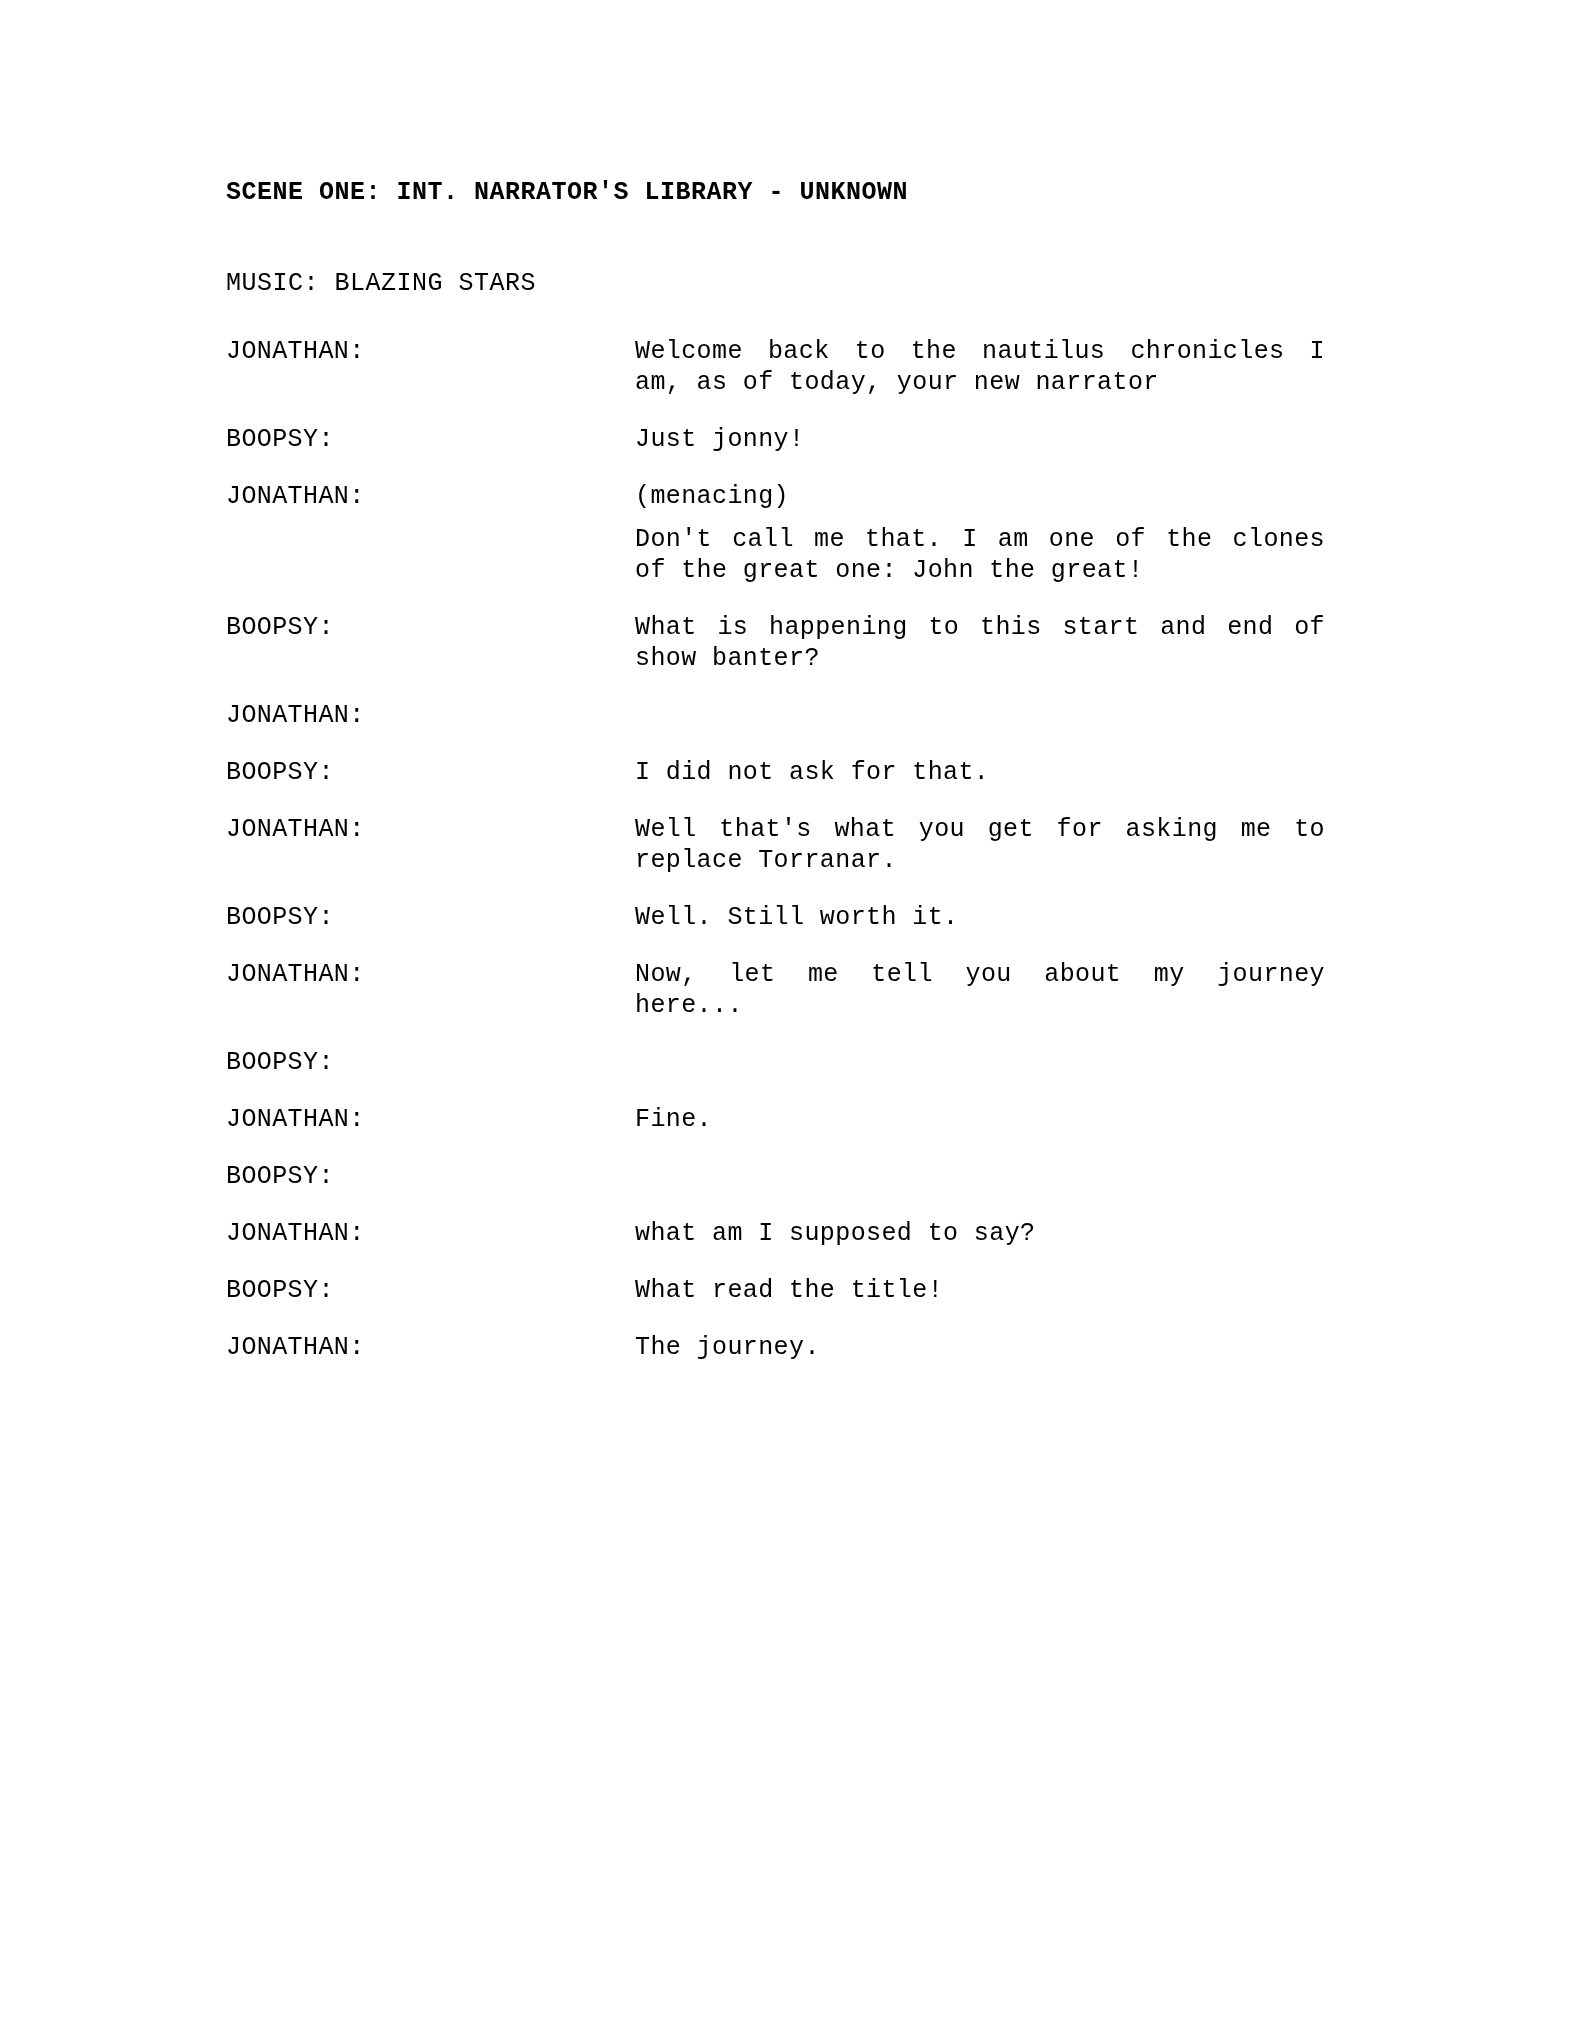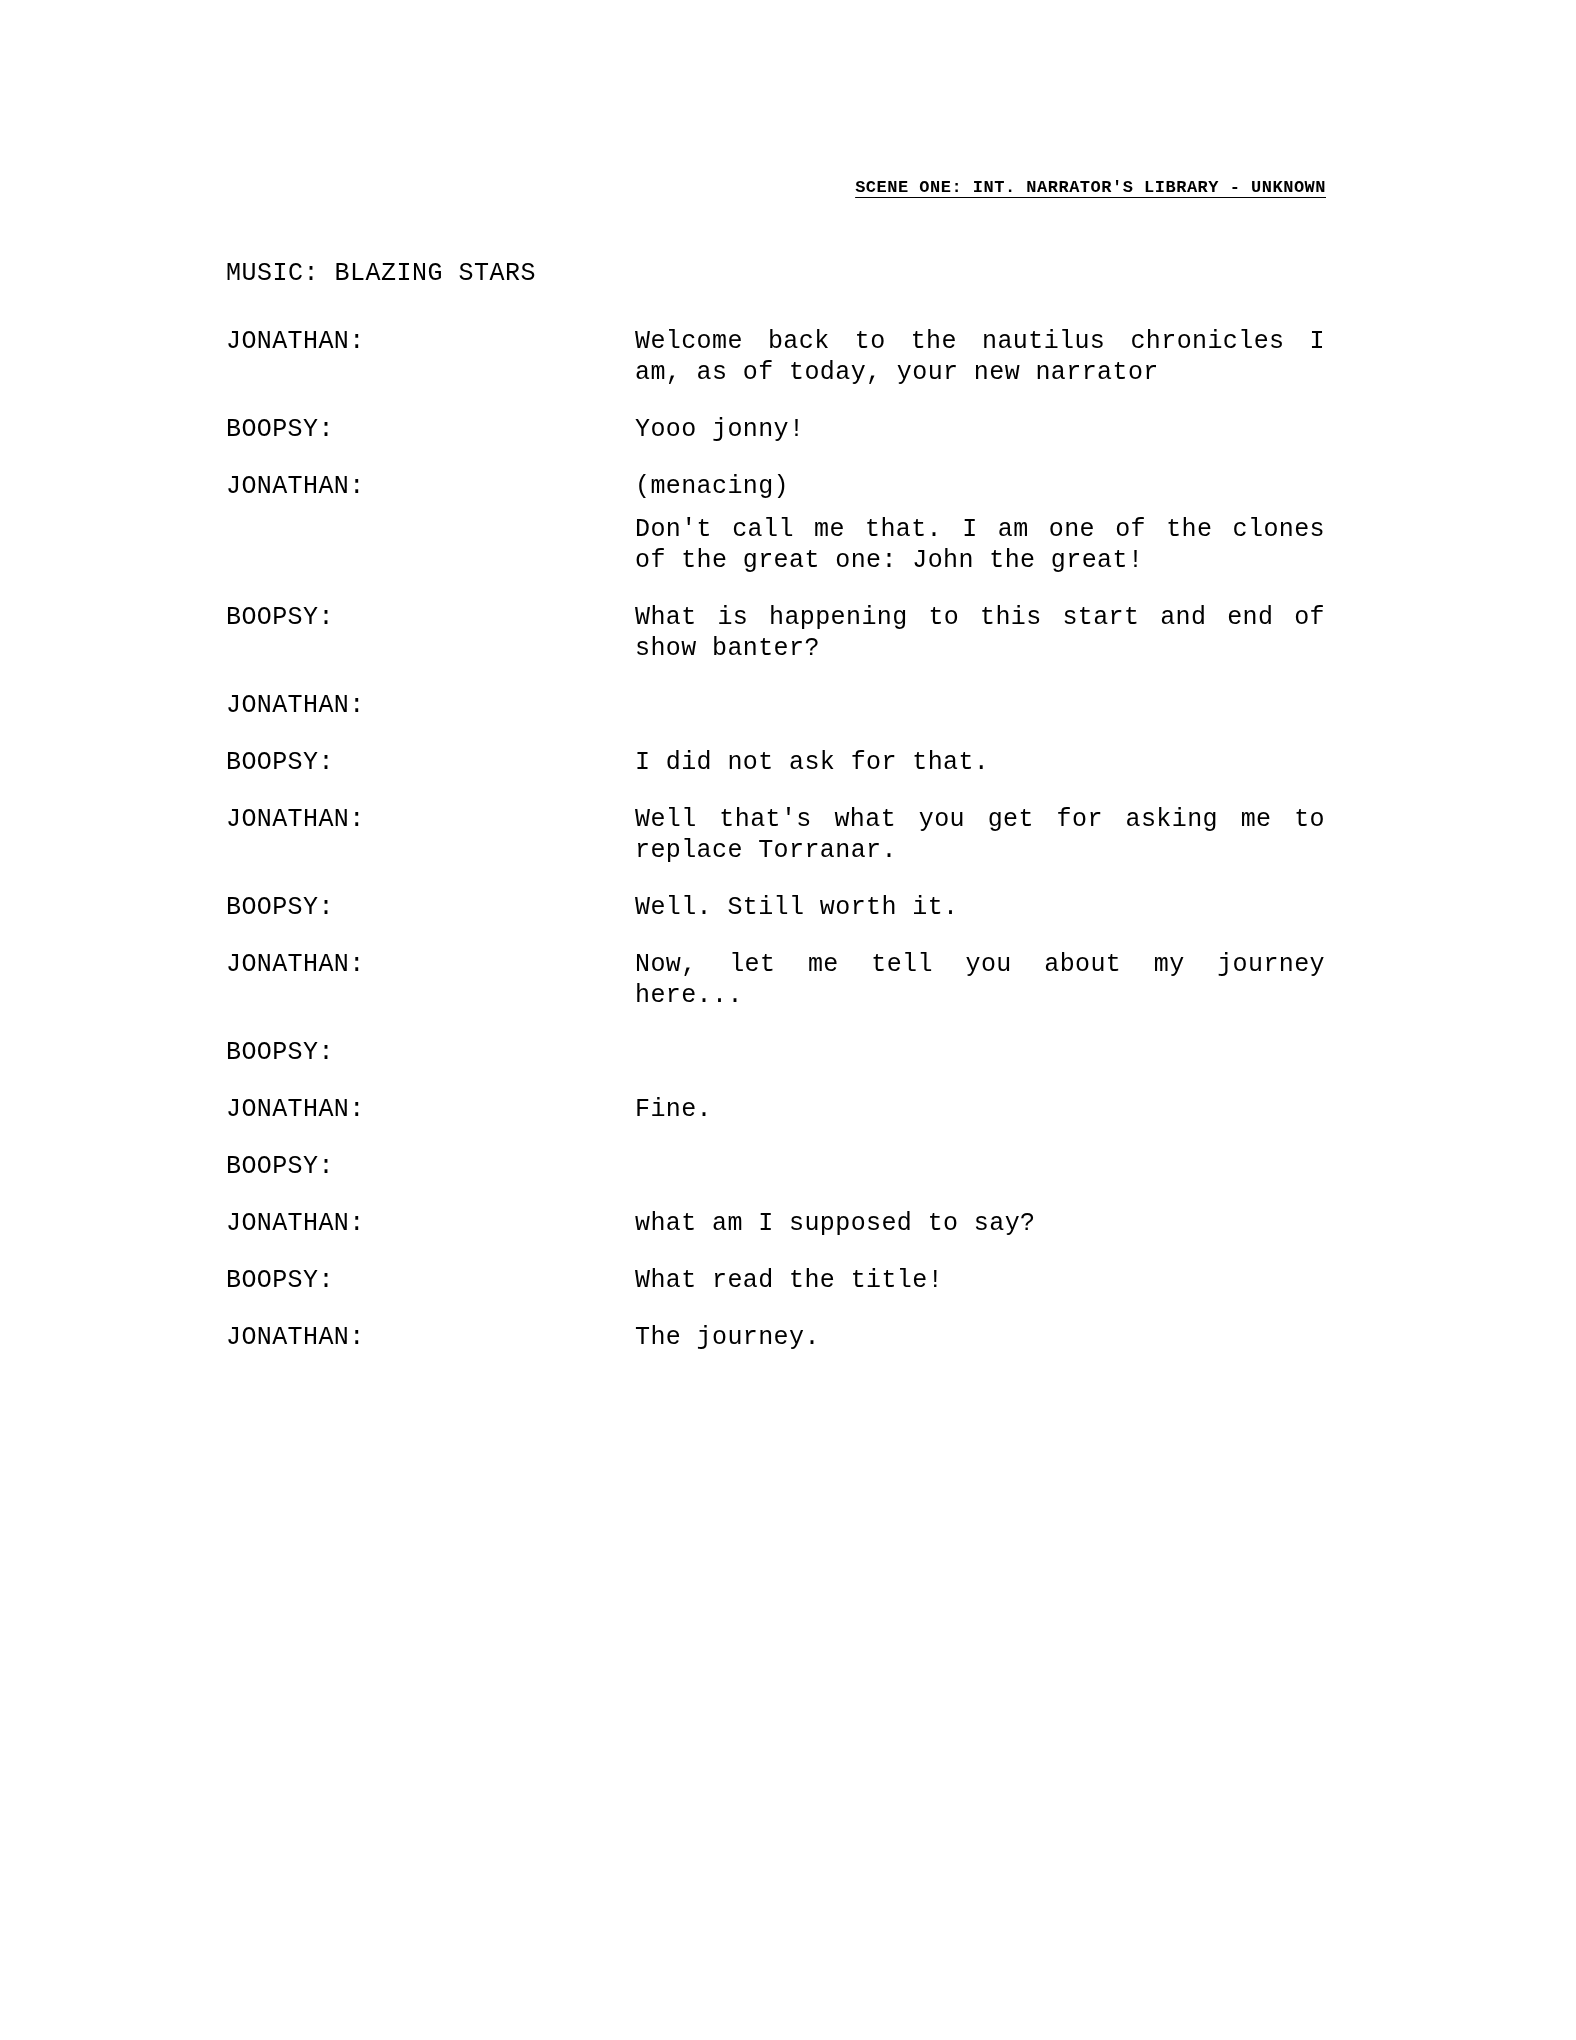--- a/index.html
+++ b/index.html
@@ -23,28 +23,26 @@
     height: 2040px;
     background: #ffffff;
   }
   .content {
     position: absolute;
     left: 226px;
     top: 178px;
     width: 1100px;
   }
   .scene-heading {
-    font-size: 17px;
+    font-size: 25px;
     font-weight: bold;
     letter-spacing: 0.5px;
-    text-decoration: underline;
     text-underline-offset: 5px;
     white-space: pre;
     margin: 0 0 62px 0;
-    text-align: right;
   }
   .music-cue {
     font-size: 25px;
     letter-spacing: 0.5px;
     text-underline-offset: 5px;
     white-space: pre;
     margin: 0 0 38px 0;
   }
   .dialogue-block {
     display: flex;
@@ -91,21 +89,21 @@
     <div class="dialogue-block">
       <div class="character">JONATHAN:</div>
       <div class="lines">
         <div class="line">Welcome back to the nautilus chronicles I am, as of today, your new narrator</div>
       </div>
     </div>
 
     <div class="dialogue-block">
       <div class="character">BOOPSY:</div>
       <div class="lines">
-        <div class="line no-justify">Yooo jonny!</div>
+        <div class="line no-justify">Just jonny!</div>
       </div>
     </div>
 
     <div class="dialogue-block">
       <div class="character">JONATHAN:</div>
       <div class="lines">
         <div class="parenthetical">(menacing)</div>
         <div class="line">Don't call me that. I am one of the clones of the great one: John the great!</div>
       </div>
     </div>

